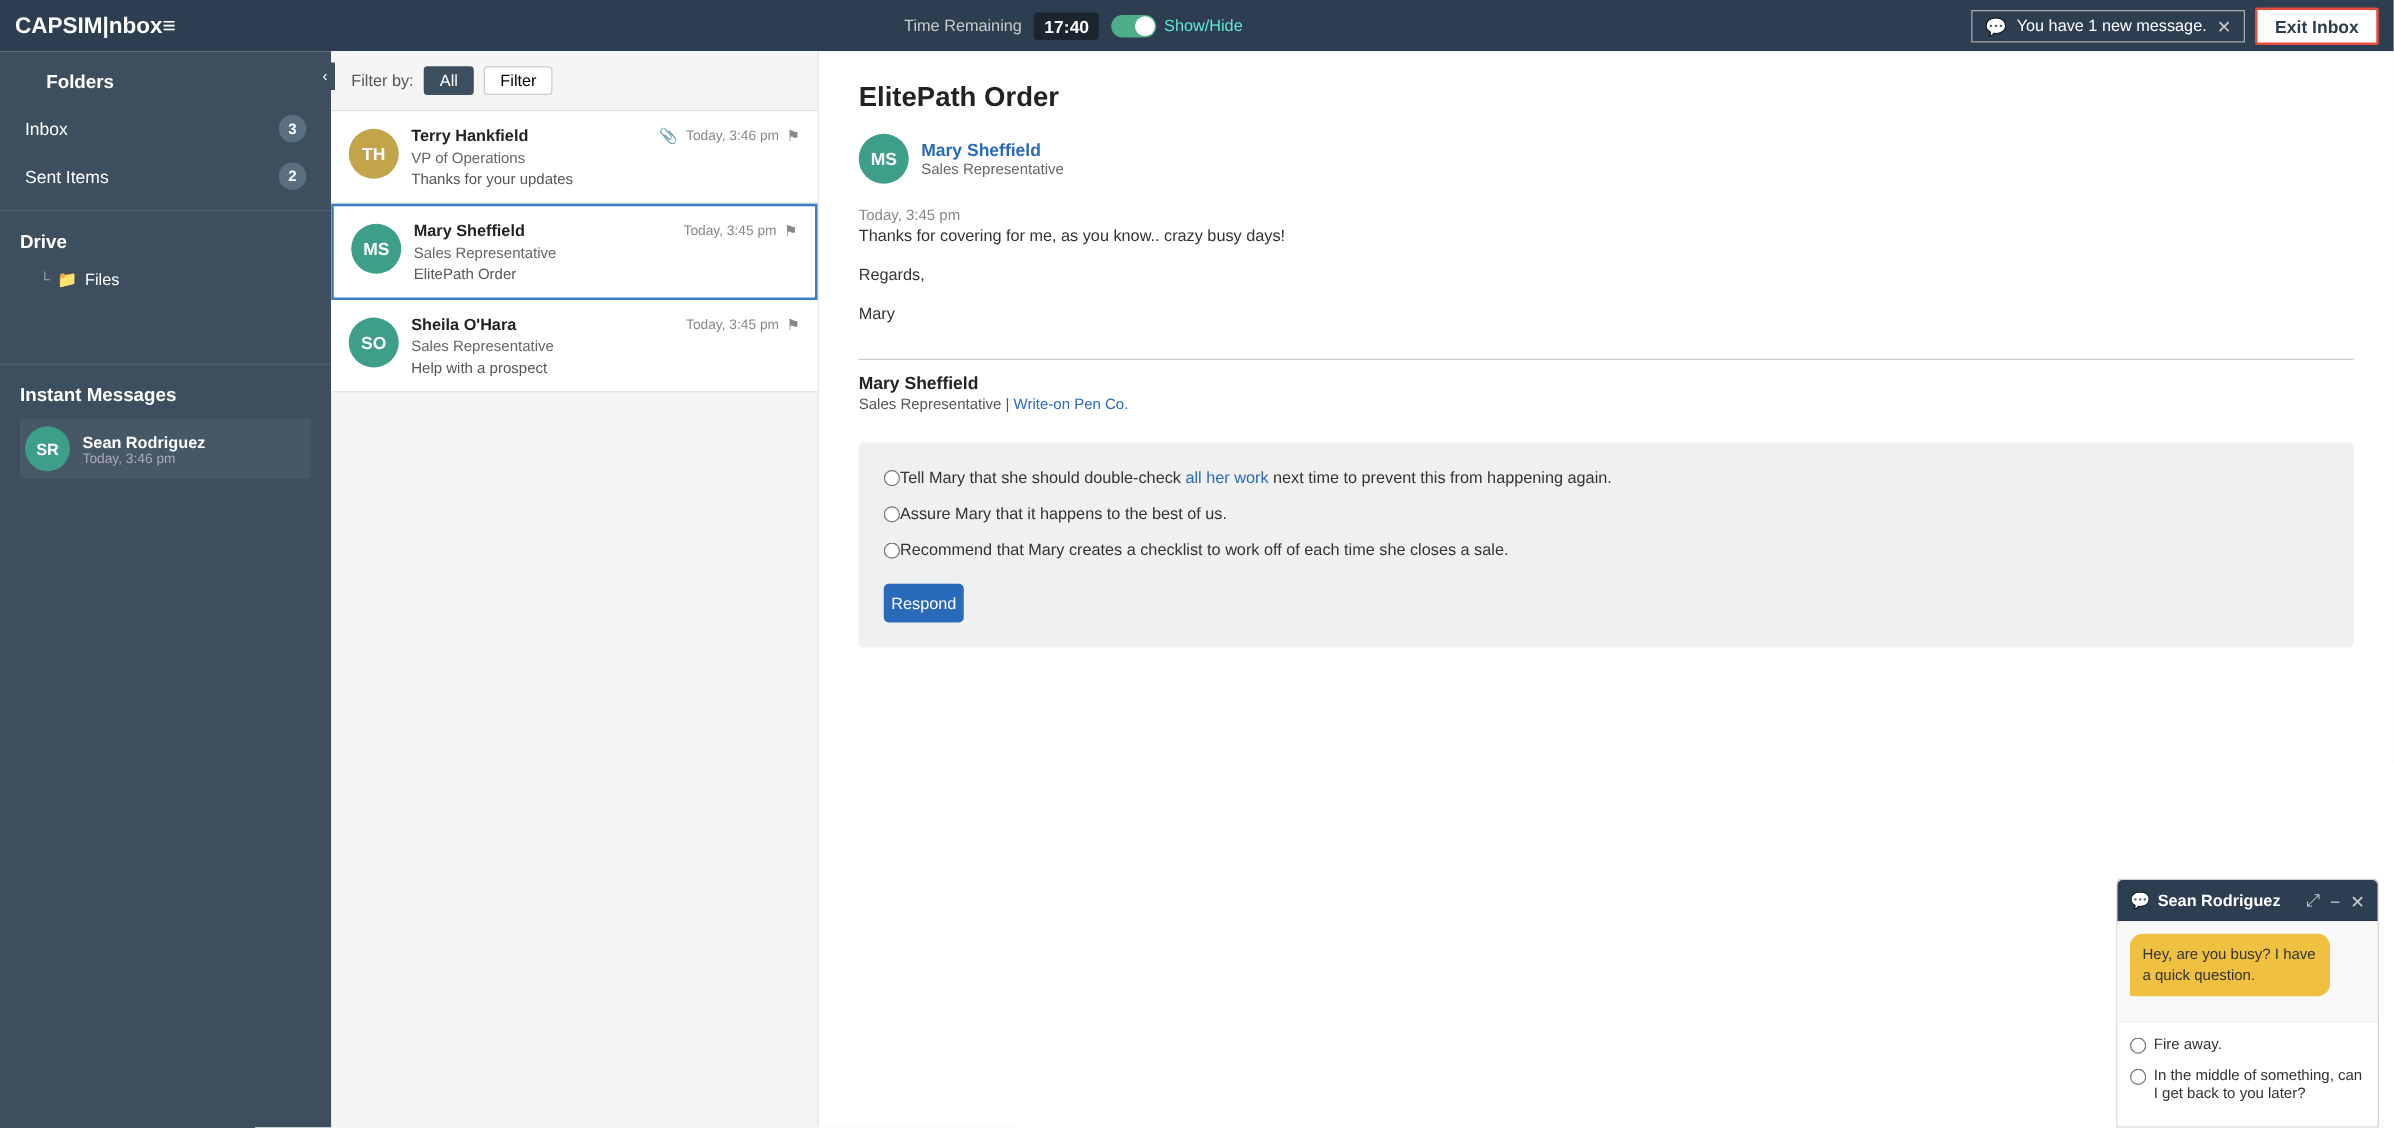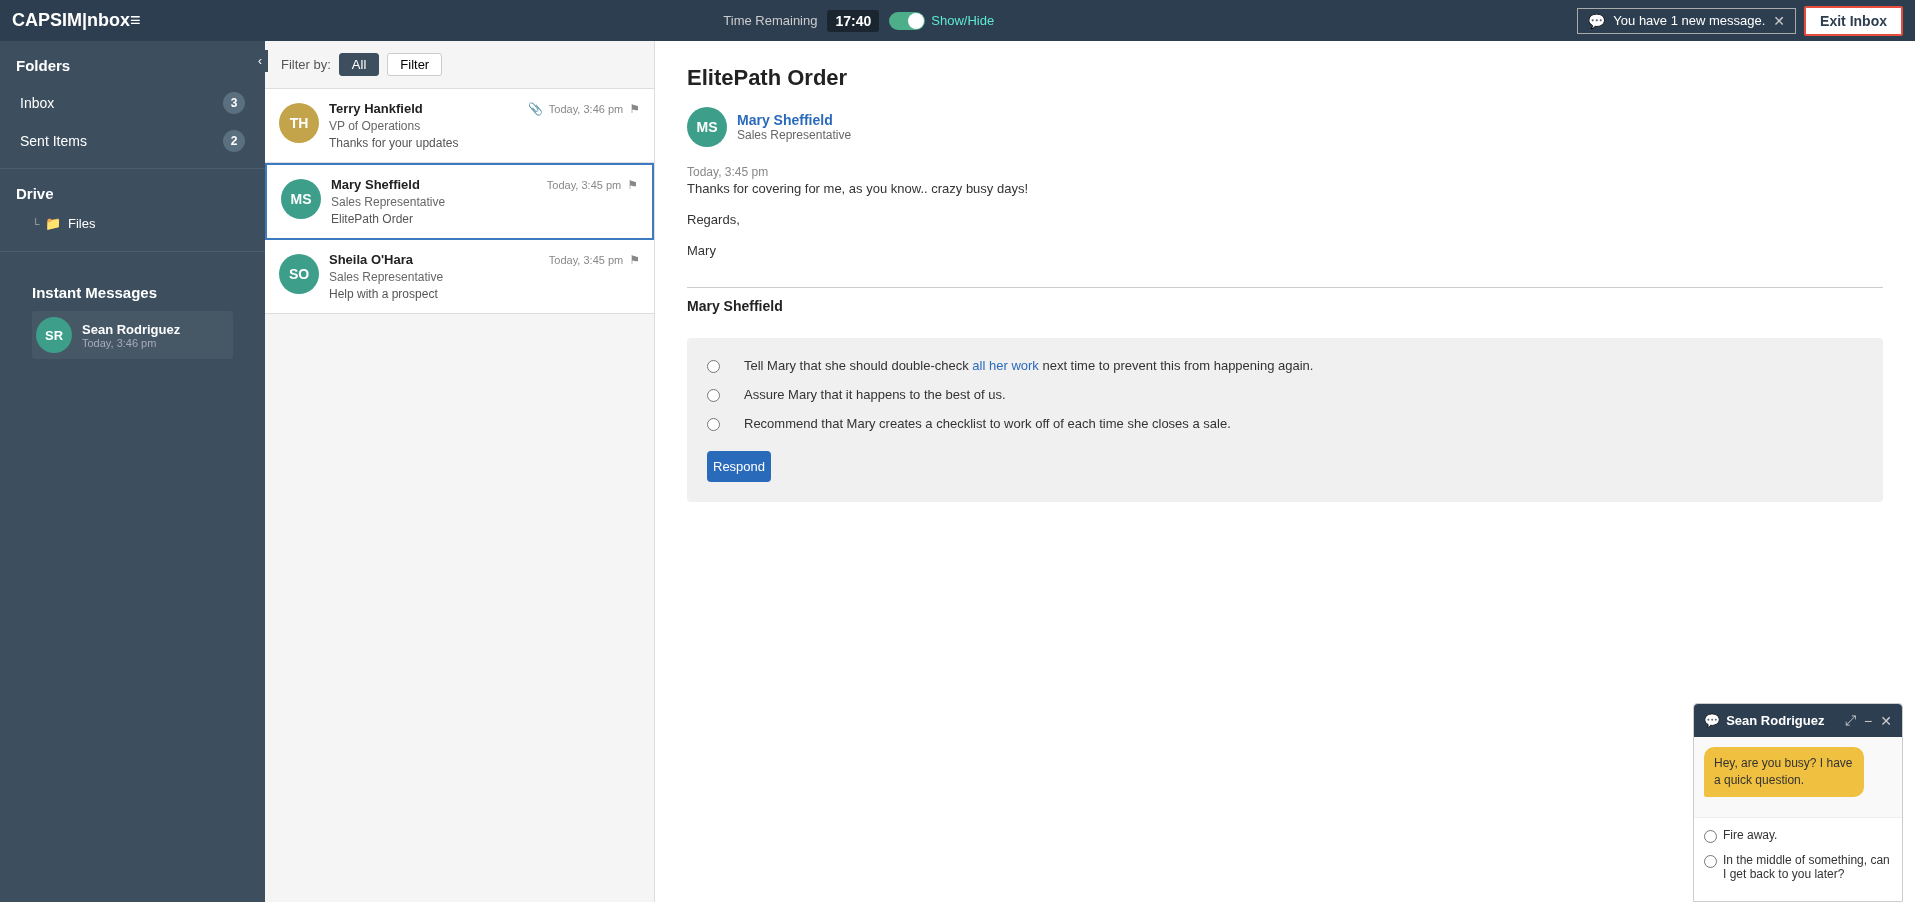--- a/index.html
+++ b/index.html
@@ -69,21 +69,21 @@
       left: 252px;
       background: #3d4f5e;
       border: none;
       color: white;
       cursor: pointer;
       padding: 4px 6px;
       z-index: 10;
       font-size: 12px;
     }
     #folders-section { padding: 16px 16px 8px; }
-    #folders-title { font-size: 15px; font-weight: bold; color: white; margin-bottom: 10px; }
+    #folders-title { font-size: 15px; font-weight: bold; color: white; margin-bottom: 10px; margin-left: 21px; }
     .folder-item {
       display: flex;
       align-items: center;
       justify-content: space-between;
       padding: 8px 4px;
       cursor: pointer;
       border-radius: 3px;
     }
     .folder-name { font-size: 14px; color: white; }
     .folder-badge {
@@ -96,21 +96,21 @@
       align-items: center;
       justify-content: center;
       font-size: 12px;
       font-weight: bold;
     }
     #drive-section { padding: 16px; border-top: 1px solid #4a5f6e; }
     #drive-title { font-size: 15px; font-weight: bold; color: white; margin-bottom: 10px; }
     .drive-item { display: flex; align-items: center; gap: 6px; padding: 4px 0 4px 16px; cursor: pointer; }
     .drive-item-label { color: white; font-size: 13px; }
     .folder-icon { font-size: 13px; }
-    #im-section { padding: 32px; border-top: 1px solid #4a5f6e; }
+    #im-section { padding: 16px; border-top: 1px solid #4a5f6e; margin-top: 40px; }
     #im-title { font-size: 15px; font-weight: bold; color: white; margin-bottom: 10px; }
     .im-item {
       display: flex;
       align-items: center;
       gap: 10px;
       padding: 6px 4px;
       background: rgba(255,255,255,0.05);
       border-radius: 3px;
       cursor: pointer;
     }
@@ -204,21 +204,21 @@
     #sig-role { font-size: 12px; color: #555; margin-top: 2px; }
     #sig-company { color: #2a6abb; }
 
     
     #response-area {
       background: #f0f0f0;
       border-radius: 4px;
       padding: 20px;
       margin-top: 4px;
     }
-    .radio-option { display: flex; align-items: flex-start; gap: 24px; margin-bottom: 14px; cursor: pointer; }
+    .radio-option { display: flex; align-items: flex-start; gap: 0; margin-bottom: 14px; cursor: pointer; }
     .radio-option input[type="radio"] { margin-top: 2px; cursor: pointer; }
     .radio-label { font-size: 13px; color: #333; }
     .radio-label .highlight { color: #2a6abb; }
     #respond-btn {
       background: #2a6abb;
       color: white;
       border: none;
       padding: 8px 6px;
       font-size: 13px;
       border-radius: 4px;
@@ -396,20 +396,21 @@
     <div id="email-time">Today, 3:45 pm</div>
 
     <div id="email-body">
       <p>Thanks for covering for me, as you know.. crazy busy days!</p>
       <p>Regards,</p>
       <p>Mary</p>
     </div>
 
     <div id="email-signature">
       <div id="sig-name">Mary Sheffield</div>
+      <div id="sig-role">Sales Representative | <span id="sig-company">Write-on Pen Co.</span></div>
     </div>
 
     <div id="response-area">
       <div class="radio-option">
         <input type="radio" name="response" id="resp1" style="">
         <label class="radio-label" for="resp1">Tell Mary that she should double-check <span class="highlight">all her work</span> next time to prevent this from happening again.</label>
       </div>
       <div class="radio-option">
         <input type="radio" name="response" id="resp2" style="">
         <label class="radio-label" for="resp2">Assure Mary that it happens to the best of us.</label>

